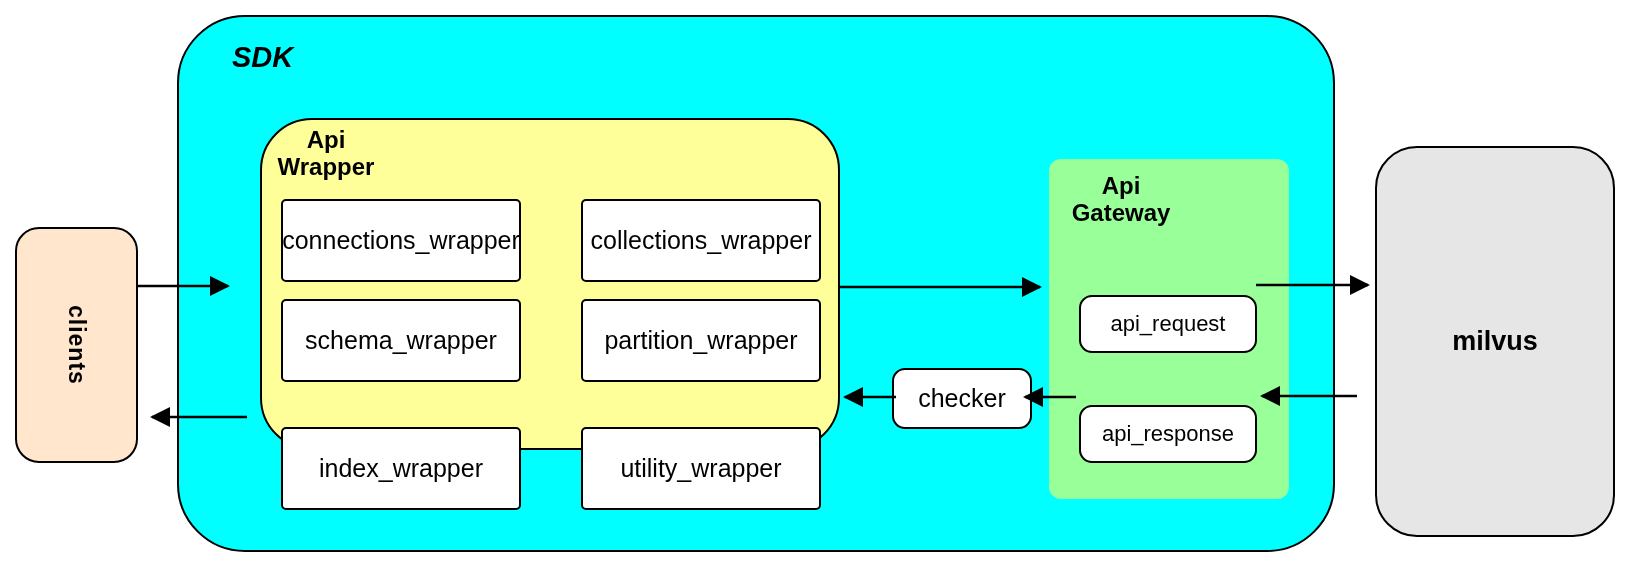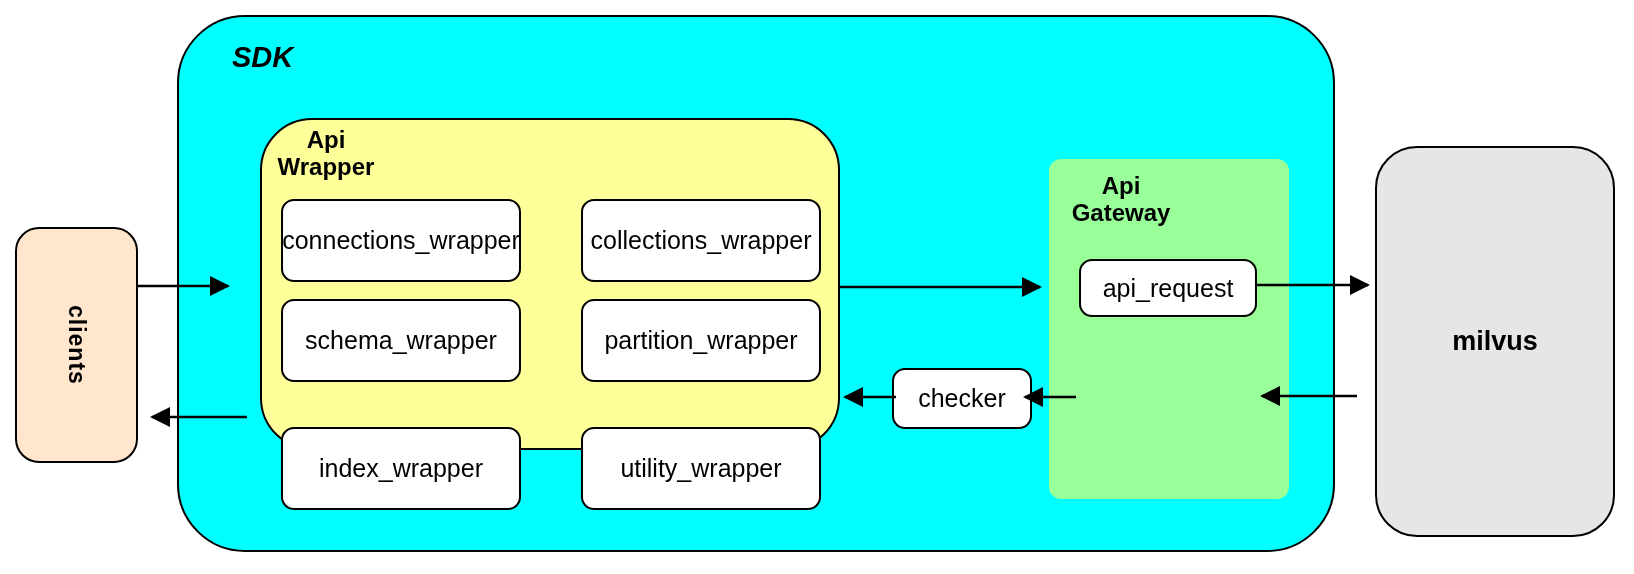--- a/index.html
+++ b/index.html
@@ -67,21 +67,21 @@
     text-align: center;
     white-space: normal;
   }
   .api-wrapper .block-label { left: 4px; top: 7px; width: 120px; }
 
   
   .wbox {
     position: absolute;
     background: #ffffff;
     border: 2px solid #000;
-    border-radius: 13px;
+    border-radius: 5px;
     display: flex;
     align-items: center;
     justify-content: center;
     font-size: 25px;
     white-space: nowrap;
   }
   .col1 { left: 19px;  width: 240px; }
   .col2 { left: 319px; width: 240px; }
   .row1 { top: 79px;  height: 83px; }
   .row2 { top: 179px; height: 83px; }
@@ -107,22 +107,23 @@
     border-radius: 12px;
   }
   .api-gateway .block-label { left: 10px; top: 14px; width: 124px; }
   .gw-box {
     position: absolute;
     left: 30px; width: 178px; height: 58px;
     background: #fff;
     border: 2px solid #000;
     border-radius: 13px;
     display: flex; align-items: center; justify-content: center;
-    font-size: 25px;
+    font-size: 22px;
     white-space: nowrap;
+    margin-top: 36px;
   }
   .gw-request  { top: 100px; }
   .gw-response { top: 210px; }
 
   
   .milvus {
     left: 1375px; top: 146px; width: 240px; height: 391px;
     background: #E6E6E6;
     border-radius: 42px;
     font-weight: 700;
@@ -174,20 +175,23 @@
 
     <div class="checker">
       <span>checker</span>
     </div>
 
     <div class="api-gateway">
       <div class="block-label">Api Gateway</div>
 
       <div class="gw-box gw-request">
         <span>api_request</span>
+      </div>
+      <div class="gw-box gw-response">
+        <span>api_response</span>
       </div>
     </div>
   </div>
 
   <div class="node milvus">
     <span>milvus</span>
   </div>
 
   <svg class="arrows" width="1634" height="574" viewBox="0 0 1634 574" xmlns="http://www.w3.org/2000/svg">
     <defs>

